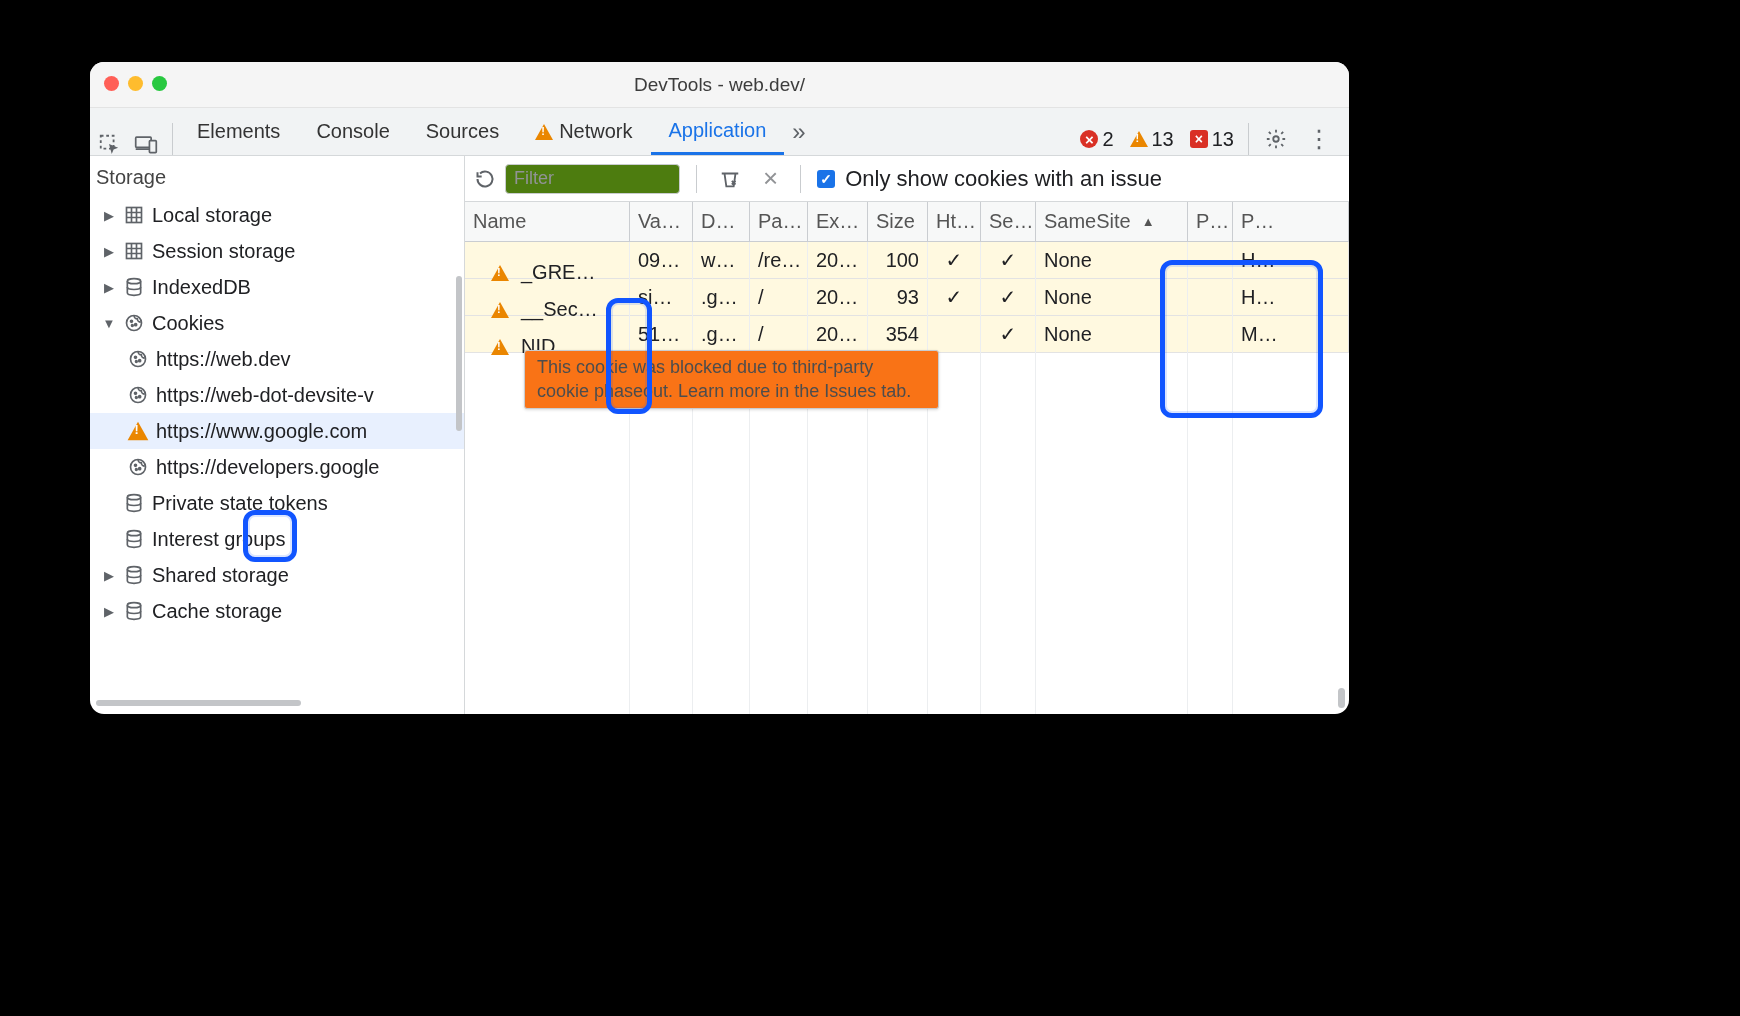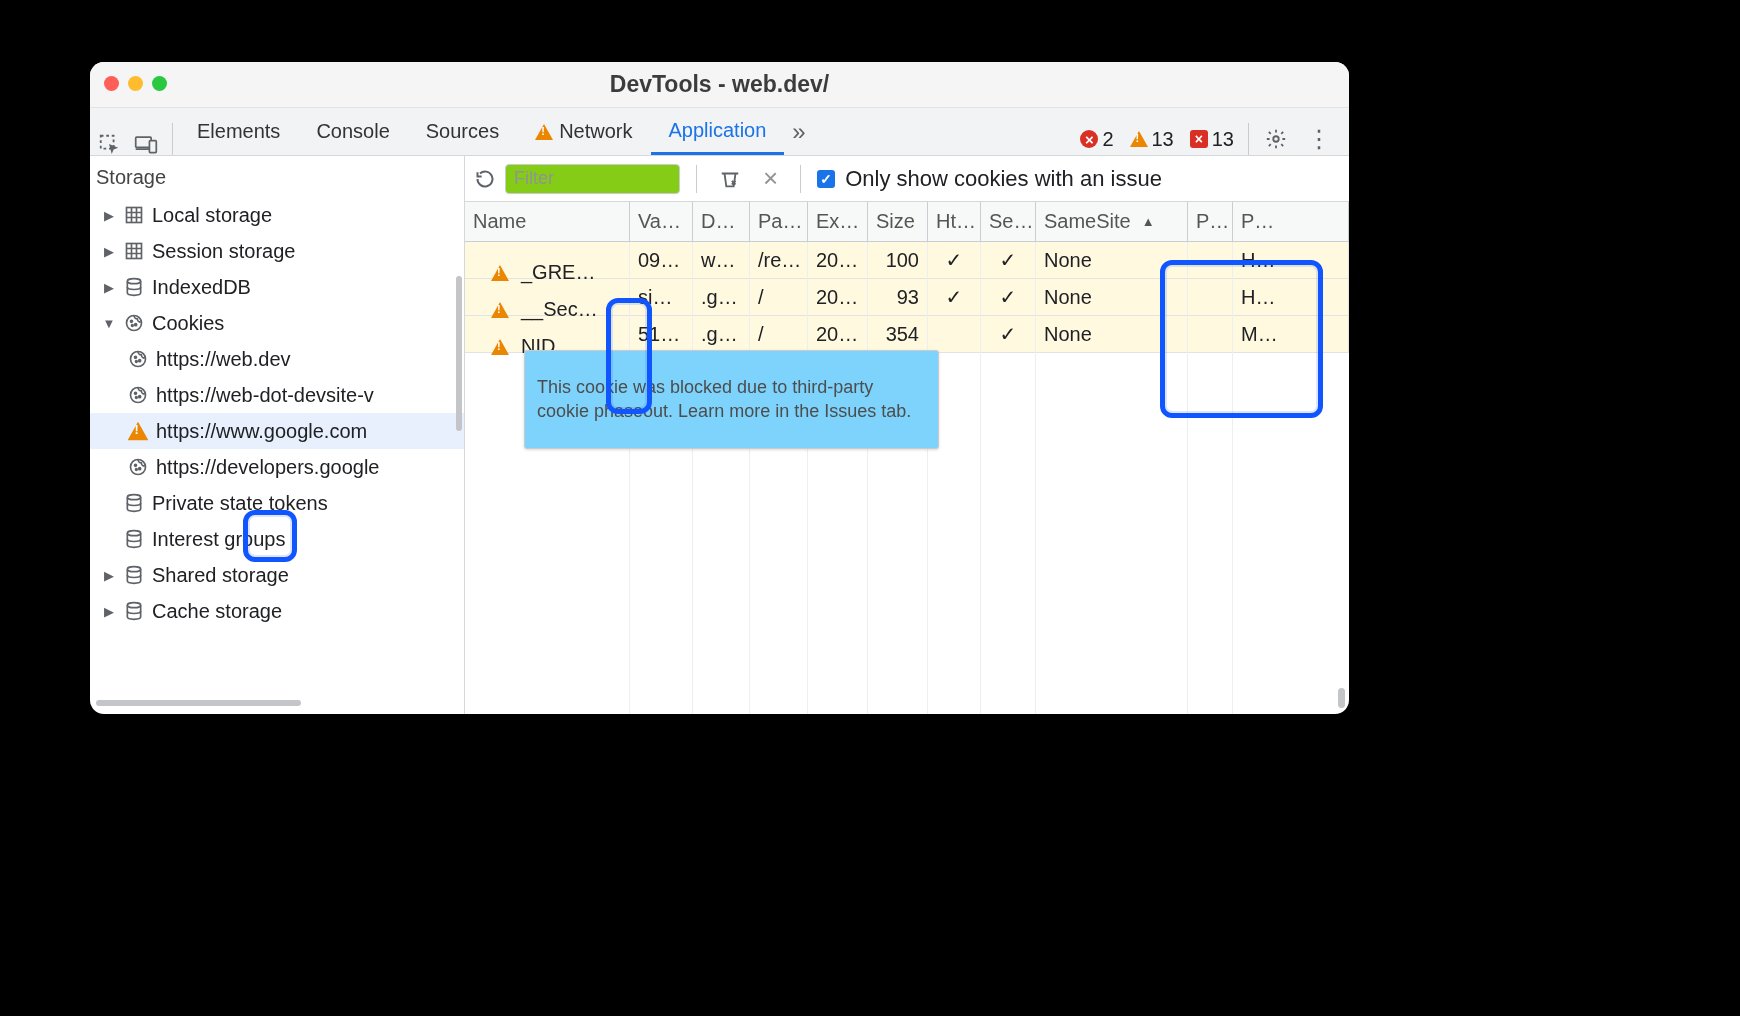--- a/index.html
+++ b/index.html
@@ -5,21 +5,21 @@
   *{box-sizing:border-box;margin:0;padding:0;}
   html,body{width:1740px;height:1016px;background:#000;font-family:"Helvetica Neue",Arial,sans-serif;font-size:22px;color:#202124;}
   .canvas{position:relative;width:1740px;height:1016px;}
   .window{position:absolute;left:90px;top:62px;width:1259px;height:652px;background:#fff;border-radius:14px;box-shadow:0 12px 36px rgba(0,0,0,.55),0 0 0 1px rgba(0,0,0,.1);overflow:hidden;display:flex;flex-direction:column;}
   .titlebar{height:46px;display:flex;align-items:center;justify-content:center;position:relative;border-bottom:1px solid #e3e3e3;background:#f5f5f5;}
   .traffic{position:absolute;left:14px;top:14px;display:flex;gap:9px;}
   .dot{width:15px;height:15px;border-radius:50%;}
   .dot.red{background:#ff5f57;}
   .dot.yellow{background:#febc2e;}
   .dot.green{background:#28c840;}
-  .titlebar-title{font-weight:700;font-size:23px;color:#3c3c3c;}
+  .titlebar-title{font-weight:400;font-size:19px;color:#3c3c3c;}
   .tabbar{height:48px;display:flex;align-items:flex-end;background:#f1f3f4;border-bottom:1px solid #d5d8da;padding:0 8px 0 6px;font-size:20px;}
   .tb-icons{display:flex;align-items:center;gap:14px;padding:0 8px 0 2px;}
   .tb-sep{width:1px;height:32px;background:#c9cccf;margin:0 6px;}
   .tabs{display:flex;align-items:center;height:100%;}
   .tab{height:100%;display:flex;align-items:center;padding:0 18px;color:#333;cursor:default;gap:6px;}
   .tab.active{color:#1a73e8;border-bottom:3px solid #1a73e8;}
   .tb-spacer{flex:1;}
   .tb-right{display:flex;align-items:center;gap:4px;padding-right:2px;}
   .counter{display:flex;align-items:center;gap:4px;padding:0 6px;}
   .warn-tri{width:0;height:0;border-left:9px solid transparent;border-right:9px solid transparent;border-bottom:16px solid #ea8600;display:inline-block;position:relative;}
@@ -40,21 +40,21 @@
   .node.selected{background:#e8f0fe;}
   .dbicon{width:20px;height:20px;display:inline-flex;align-items:center;justify-content:center;}
   .dbicon svg,.cookie svg,.grid svg{width:20px;height:20px;}
   .sb-scroll{position:absolute;right:0;top:120px;bottom:40px;width:10px;background:transparent;}
   .sb-thumb{position:absolute;left:2px;top:0;width:6px;height:155px;border-radius:3px;background:#c3c5c8;}
   .hscroll{position:absolute;left:6px;bottom:6px;width:280px;height:8px;}
   .hscroll-thumb{width:205px;height:6px;border-radius:3px;background:#c3c5c8;}
   .main{flex:1;display:flex;flex-direction:column;min-width:0;position:relative;}
   .toolbar{height:46px;display:flex;align-items:center;gap:10px;padding:0 10px;border-bottom:1px solid #d5d8da;}
   .reload{font-size:20px;color:#5f6368;}
-  .filter{width:175px;height:30px;border:1px solid #c9cccf;border-radius:4px;padding:0 8px;font-size:18px;color:#202124;background:#84cc16;}
+  .filter{width:175px;height:30px;border:1px solid #c9cccf;border-radius:4px;padding:0 8px;font-size:18px;color:#202124;background:#4d7c0f;}
   .filter::placeholder{color:#919396;}
   .tool-icn{color:#5f6368;font-size:22px;padding:0 6px;}
   .chk{width:18px;height:18px;border-radius:3px;background:#1a73e8;display:inline-flex;align-items:center;justify-content:center;}
   .chk::after{content:"✓";color:#fff;font-size:14px;font-weight:700;line-height:1;}
   .table{flex:1;overflow:hidden;font-size:20px;position:relative;}
   .trow{display:flex;border-bottom:1px solid #e3e3e3;height:37px;align-items:center;}
   .trow.header{background:#f7f8f8;height:40px;border-bottom:1px solid #cacdd1;color:#555;}
   .trow.data{background:#fff9e0;}
   .cell{padding:0 8px;border-right:1px solid #e3e3e3;height:100%;display:flex;align-items:center;overflow:hidden;white-space:nowrap;}
   .trow.header .cell{border-right:1px solid #cacdd1;}
@@ -66,21 +66,21 @@
   .c-pa{width:58px;}
   .c-ex{width:60px;}
   .c-sz{width:60px;justify-content:flex-end;}
   .c-ht{width:53px;justify-content:center;}
   .c-se{width:55px;justify-content:center;text-align:right;}
   .c-ss{width:152px;}
   .c-pk{width:45px;}
   .c-pr{flex:1;min-width:0;}
   .grid-lines{position:absolute;left:0;right:0;top:40px;bottom:0;pointer-events:none;}
   .grid-col{position:absolute;top:0;bottom:0;border-right:1px solid #eceef0;}
-  .tooltip{position:absolute;left:59px;top:148px;width:415px;background:#7dd3fc;border:1px solid #c9cccf;border-radius:3px;padding:24px 12px;font-size:18px;color:#4d4d4d;line-height:1.35;box-shadow:0 1px 3px rgba(0,0,0,.15);}
+  .tooltip{position:absolute;left:59px;top:148px;width:415px;background:#f97316;border:1px solid #c9cccf;border-radius:3px;padding:4px 12px;font-size:18px;color:#4d4d4d;line-height:1.35;box-shadow:0 1px 3px rgba(0,0,0,.15);}
   .main-vscroll{position:absolute;right:4px;bottom:6px;width:7px;height:20px;border-radius:4px;background:#c3c5c8;}
   .annot{position:absolute;border:5px solid #1155ff;border-radius:12px;pointer-events:none;box-shadow:0 0 0 2px rgba(17,85,255,.15) inset;}
   svg{display:block;}
 </style>
 </head>
 <body>
 
 <div class="canvas">
 <div class="window">
 

